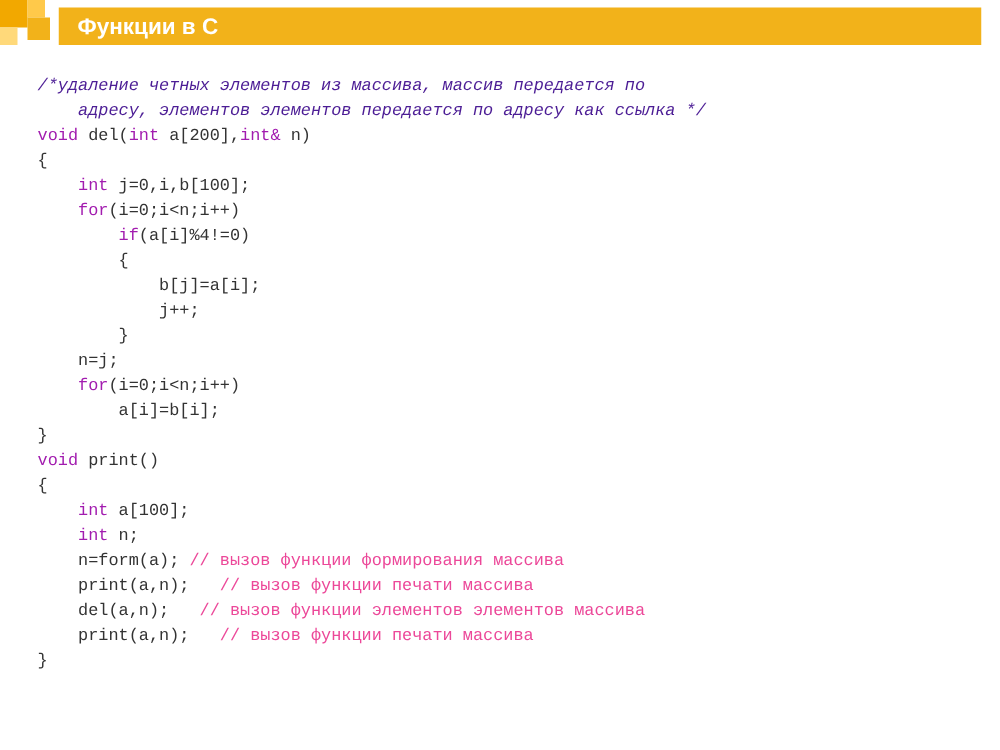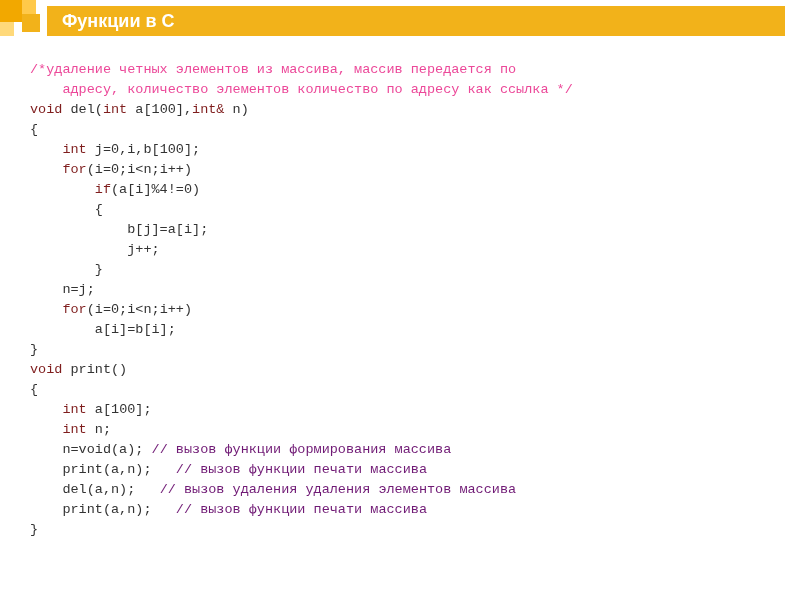--- a/index.html
+++ b/index.html
@@ -77,57 +77,57 @@
     position: absolute;
     top: 60px;
     left: 30px;
     right: 30px;
     font-family: "Courier New", monospace;
     font-size: 13.5px;
     line-height: 20px;
     white-space: pre;
     color: #333;
   }
-  .kw-blue { color: #7f1d1d; }
-  .kw-green { color: #701a75; }
-  .kw-gray { color: #ec4899; }
+  .kw-blue { color: #a21caf; }
+  .kw-green { color: #ec4899; }
+  .kw-gray { color: #4c1d95; font-style: italic; }
 </style>
 </head>
 <body>
 <div class="slide">
 
   <div class="corner-deco">
     <div class="deco-sq1"></div>
     <div class="deco-sq2"></div>
     <div class="deco-sq3"></div>
     <div class="deco-sq4"></div>
   </div>
 
   <div class="title-bar">
     <span class="title-text">Функции в С</span>
   </div>
 
   <div class="code-area"><span class="kw-gray">/*удаление четных элементов из массива, массив передается по</span>
-<span class="kw-gray">    адресу, количество элементов количество по адресу как ссылка */</span>
-<span class="kw-blue">void</span> <span>del(</span><span class="kw-blue">int</span> <span>a[100],</span><span class="kw-blue">int&amp;</span> <span>n)</span>
+<span class="kw-gray">    адресу, элементов элементов передается по адресу как ссылка */</span>
+<span class="kw-blue">void</span> <span>del(</span><span class="kw-blue">int</span> <span>a[200],</span><span class="kw-blue">int&amp;</span> <span>n)</span>
 <span>{</span>
     <span class="kw-blue">int</span> <span>j=0,i,b[100];</span>
     <span class="kw-blue">for</span><span>(i=0;i&lt;n;i++)</span>
         <span class="kw-blue">if</span><span>(a[i]%4!=0)</span>
         <span>{</span>
             <span>b[j]=a[i];</span>
             <span>j++;</span>
         <span>}</span>
     <span>n=j;</span>
     <span class="kw-blue">for</span><span>(i=0;i&lt;n;i++)</span>
         <span>a[i]=b[i];</span>
 <span>}</span>
 <span class="kw-blue">void</span> <span>print()</span>
 <span>{</span>
     <span class="kw-blue">int</span> <span>a[100];</span>
     <span class="kw-blue">int</span> <span>n;</span>
-    <span>n=void(a);</span> <span class="kw-green">// вызов функции формирования массива</span>
+    <span>n=form(a);</span> <span class="kw-green">// вызов функции формирования массива</span>
     <span>print(a,n);</span>   <span class="kw-green">// вызов функции печати массива</span>
-    <span>del(a,n);</span>   <span class="kw-green">// вызов удаления удаления элементов массива</span>
+    <span>del(a,n);</span>   <span class="kw-green">// вызов функции элементов элементов массива</span>
     <span>print(a,n);</span>   <span class="kw-green">// вызов функции печати массива</span>
 <span>}</span></div>
 
 </div>
 
 </body></html>

